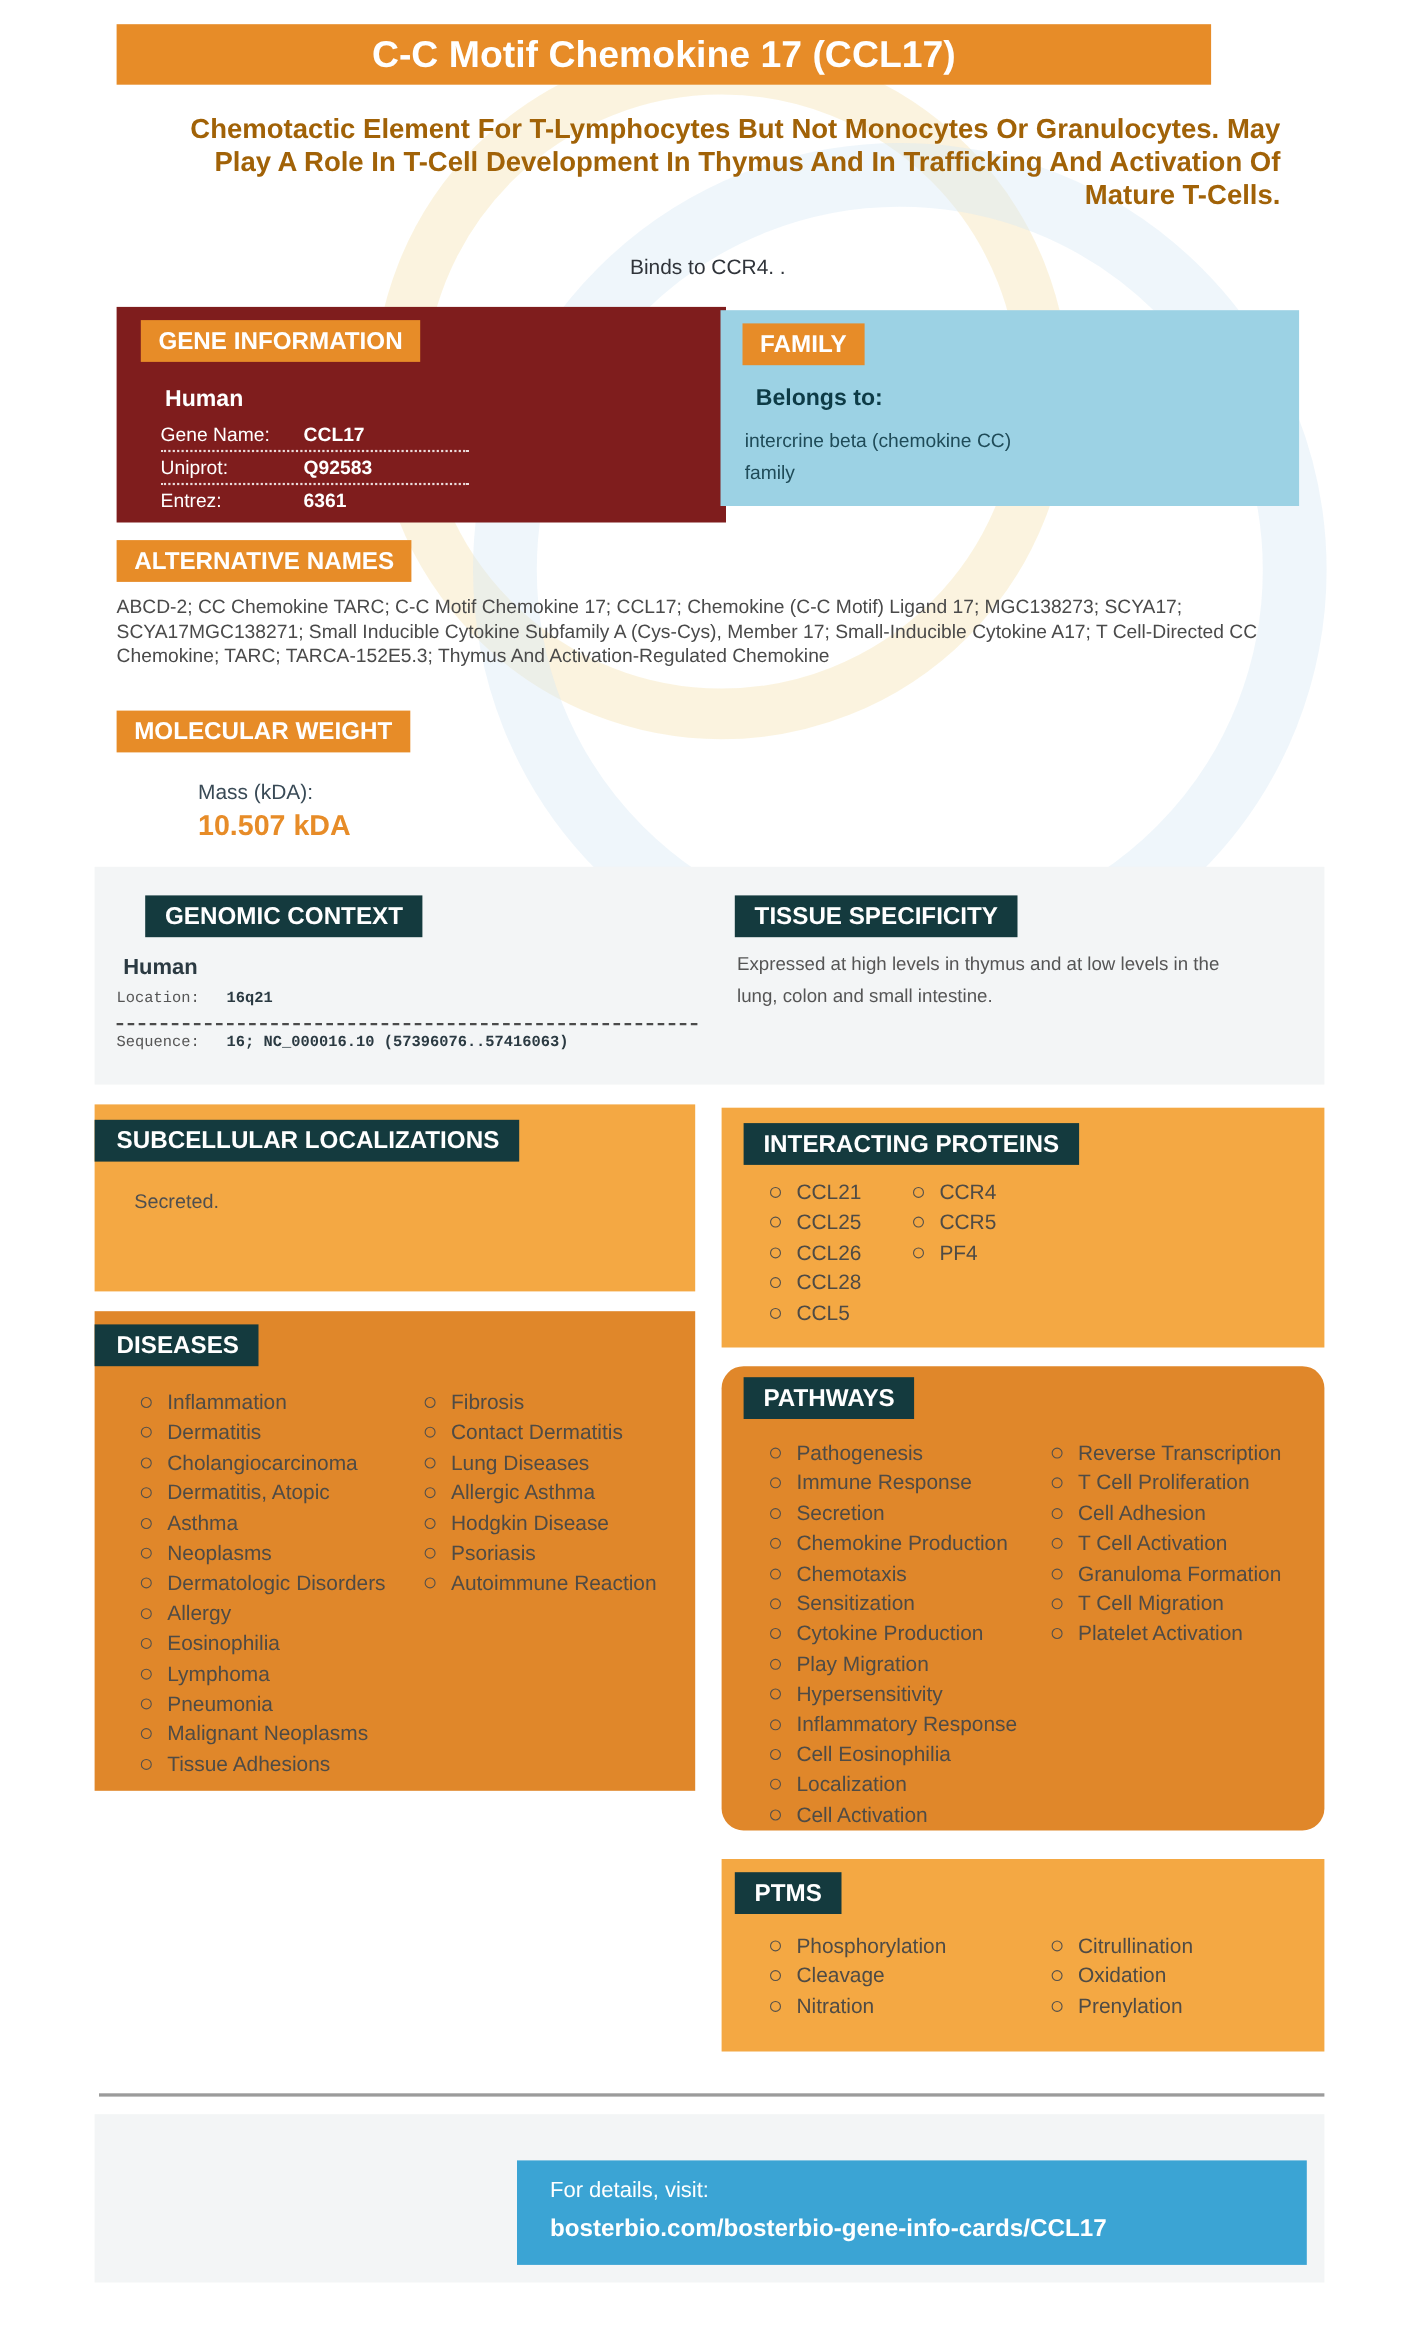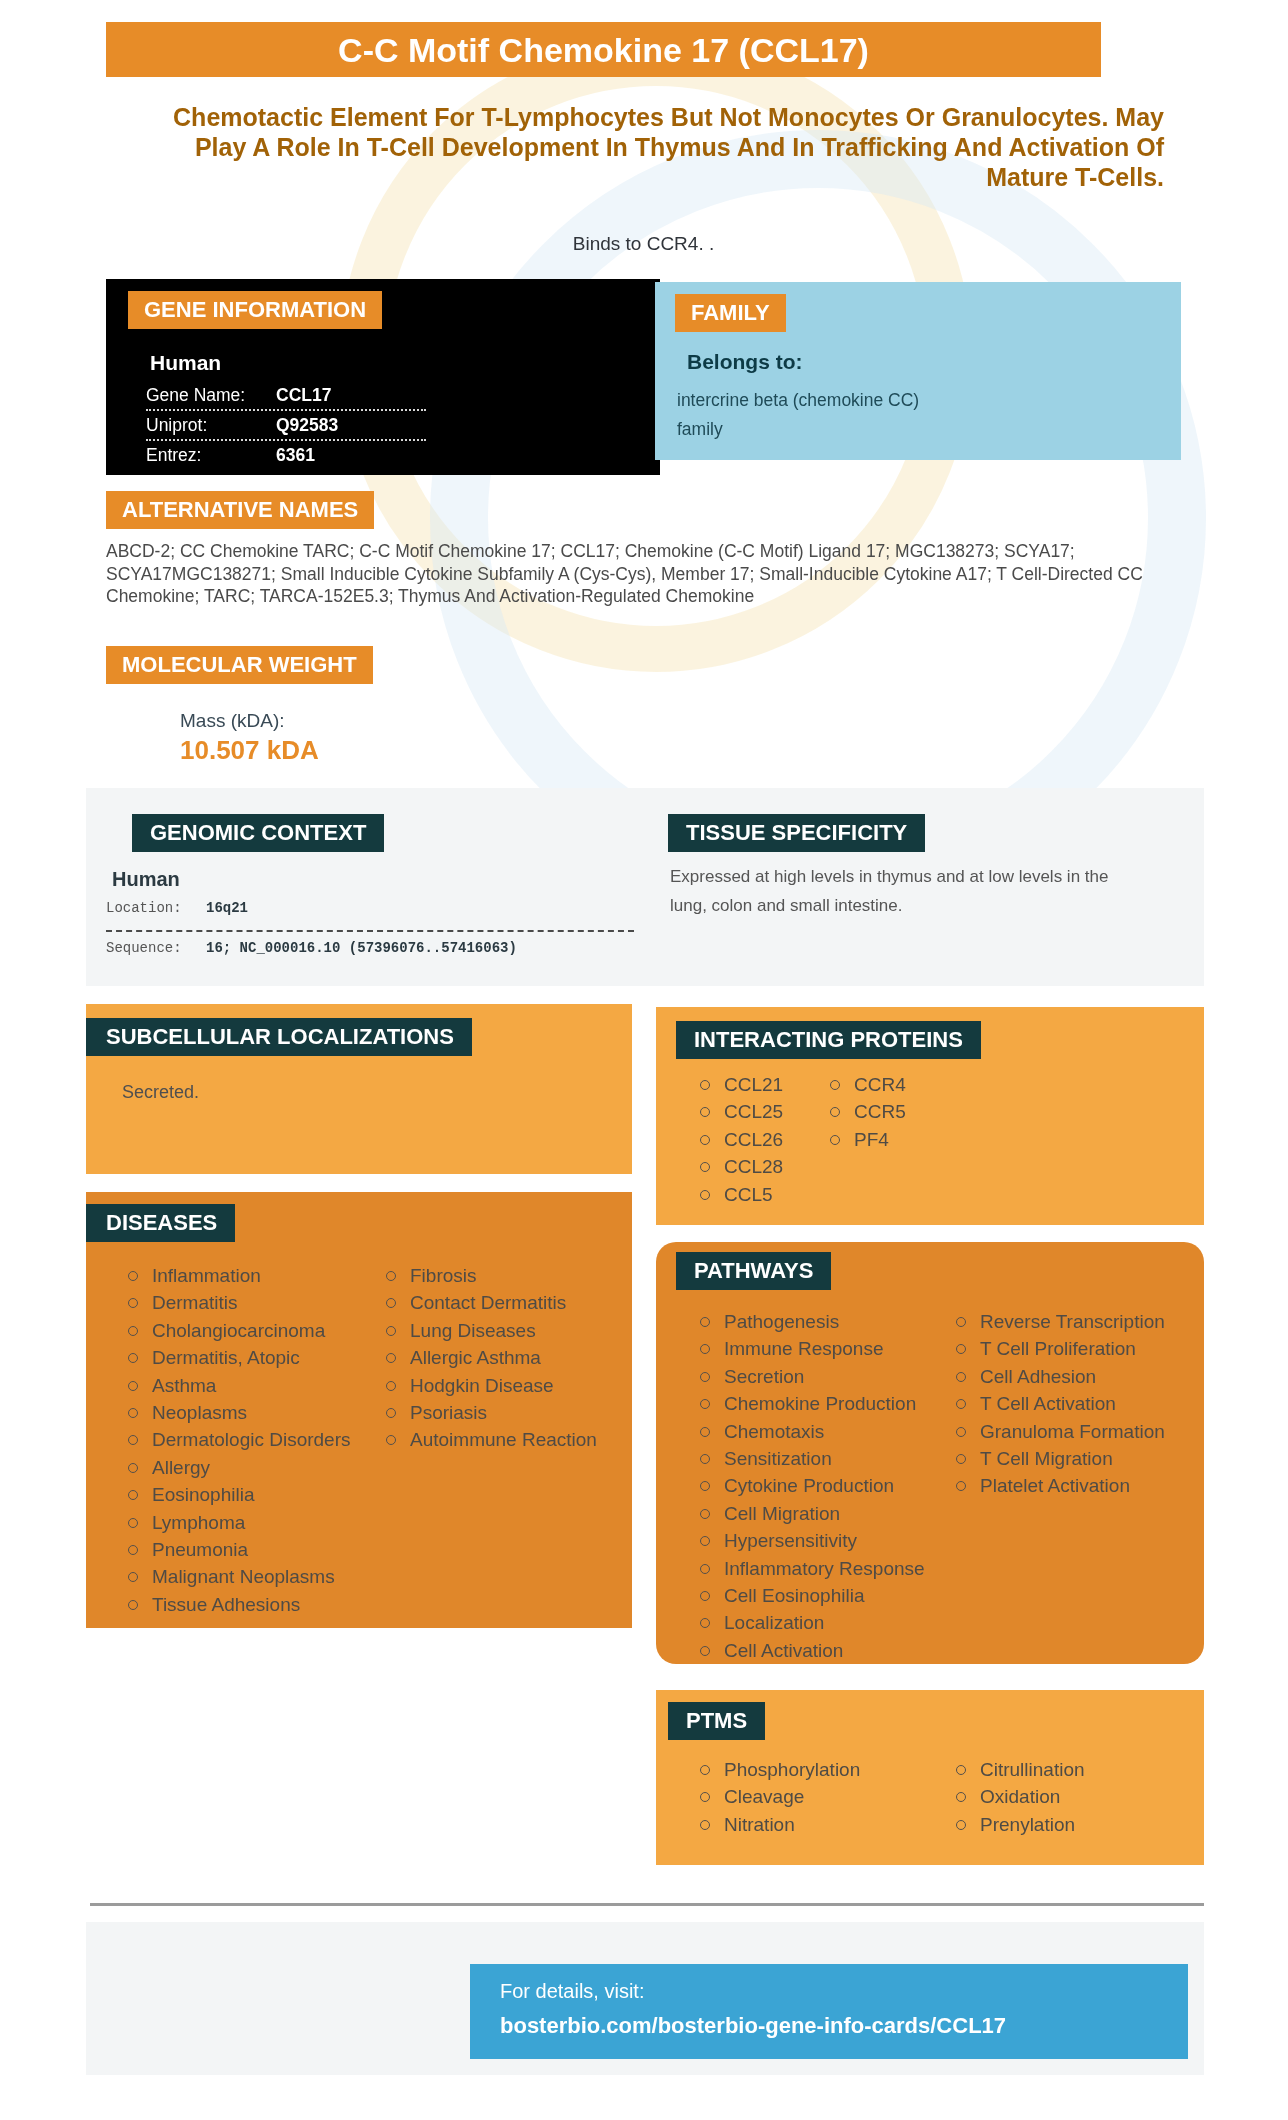--- a/index.html
+++ b/index.html
@@ -16,21 +16,21 @@
   .banner{left:106px;top:22px;width:995px;height:55px;background:#E78C28;color:#fff;
     font-size:34px;font-weight:bold;text-align:center;line-height:56px;}
   .subtitle{left:124px;top:102px;width:1040px;text-align:right;font-size:25px;line-height:30px;
     font-weight:bold;color:#a16207;}
   .binds{left:106px;top:233px;width:1075px;text-align:center;font-size:19px;color:#30343A;}
   .olabel{display:inline-block;background:#E78C28;color:#fff;font-weight:bold;font-size:22px;
     padding:6px 16px;white-space:nowrap;}
   .tlabel{display:inline-block;background:#143A3E;color:#fff;font-weight:bold;font-size:22px;
     padding:6px 18px;white-space:nowrap;}
   
-  .genebox{left:106px;top:279px;width:554px;height:196px;background:#000000;}
+  .genebox{left:106px;top:279px;width:554px;height:196px;background:#7f1d1d;}
   .fam`box{}
   .fambox{left:655px;top:282px;width:526px;height:178px;background:#9CD2E4;}
   .genebox .olabel{position:absolute;left:22px;top:12px;}
   .fambox .olabel{position:absolute;left:20px;top:12px;}
   .gene-human{position:absolute;left:44px;top:72px;color:#fff;font-size:21px;font-weight:bold;}
   .gene-rows{position:absolute;left:40px;top:102px;width:280px;color:#fff;font-size:17.5px;}
   .gene-row{height:28px;line-height:28px;}
   .gene-row.dotted{border-bottom:2px dotted rgba(255,255,255,0.85);}
   .gene-row .lab{display:inline-block;width:130px;}
   .gene-row .val{font-weight:bold;}
@@ -195,21 +195,21 @@
   <div class="box dorange pathways">
     <span class="tlabel">PATHWAYS</span>
     <ul class="blist c1">
         <li><span class="blt"></span><span>Pathogenesis</span></li>
         <li><span class="blt"></span><span>Immune Response</span></li>
         <li><span class="blt"></span><span>Secretion</span></li>
         <li><span class="blt"></span><span>Chemokine Production</span></li>
         <li><span class="blt"></span><span>Chemotaxis</span></li>
         <li><span class="blt"></span><span>Sensitization</span></li>
         <li><span class="blt"></span><span>Cytokine Production</span></li>
-        <li><span class="blt"></span><span>Cell Migration</span></li>
+        <li><span class="blt"></span><span>Play Migration</span></li>
         <li><span class="blt"></span><span>Hypersensitivity</span></li>
         <li><span class="blt"></span><span>Inflammatory Response</span></li>
         <li><span class="blt"></span><span>Cell Eosinophilia</span></li>
         <li><span class="blt"></span><span>Localization</span></li>
         <li><span class="blt"></span><span>Cell Activation</span></li>
       </ul>
     <ul class="blist c2">
         <li><span class="blt"></span><span>Reverse Transcription</span></li>
         <li><span class="blt"></span><span>T Cell Proliferation</span></li>
         <li><span class="blt"></span><span>Cell Adhesion</span></li>

